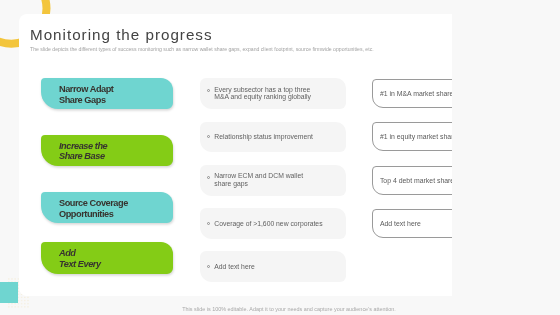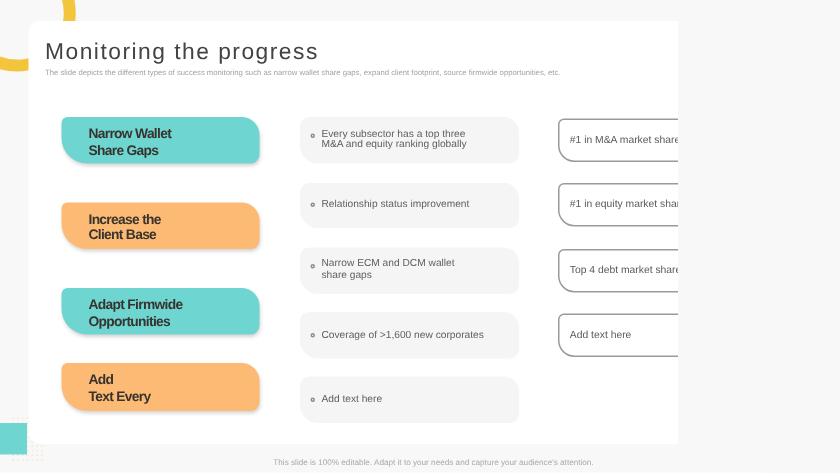--- a/index.html
+++ b/index.html
@@ -19,21 +19,21 @@
   .subtitle{position:absolute;left:30px;top:46px;font-size:5.15px;color:#a2a2a2;white-space:nowrap;}
 
   
   .chip{position:absolute;left:41.1px;width:131.6px;height:31.8px;
         border-radius:4px 12px 6px 17px;
         box-sizing:border-box;padding:6.2px 0 0 17.9px;
         font-size:9.2px;font-weight:700;color:#37342f;line-height:10.8px;
         letter-spacing:-0.45px;
         box-shadow:0.6px 1.6px 2.6px rgba(0,0,0,.17);}
   .chip.teal{background:#6fd5d0;}
-  .chip.yellow{background:#fdba74;}
+  .chip.yellow{background:#84cc16;font-style:italic;}
 
   
   .detail{position:absolute;left:199.5px;width:146px;height:30.5px;background:#f5f5f5;
           border-radius:6px 10px 6px 12px;box-sizing:border-box;
           display:flex;align-items:center;padding:0 6px 0 15.6px;
           font-size:6.8px;color:#5f5f5f;line-height:7.7px;}
   .detail .txt{display:block;padding-bottom:0.4px;}
   .detail .bullet{width:3px;height:3px;flex:0 0 auto;margin-right:3.9px;margin-left:-7.7px;
           border:0.6px solid #8e8e8e;border-radius:50%;box-sizing:border-box;
           position:relative;top:-0.2px;}
@@ -66,29 +66,29 @@
     <rect x="0" y="0" width="21" height="30" fill="url(#dotgrid)"></rect>
   </svg>
   <div class="deco" style="left:-2px;top:281.9px;width:19.9px;height:21.3px;background:#6fd5d0;"></div>
 
   <div class="card"></div>
 
   <div class="title">Monitoring the progress</div>
   <div class="subtitle">The slide depicts the different types of success monitoring such as narrow wallet share gaps, expand client footprint, source firmwide opportunities, etc.</div>
 
   <div class="chip teal" style="top:77.6px">
-    <span>Narrow Wallet</span><br>
+    <span>Narrow Adapt</span><br>
     <span>Share Gaps</span>
   </div>
   <div class="chip yellow" style="top:134.5px">
     <span>Increase the</span><br>
-    <span>Client Base</span>
+    <span>Share Base</span>
   </div>
   <div class="chip teal" style="top:191.6px">
-    <span>Adapt Firmwide</span><br>
+    <span>Source Coverage</span><br>
     <span>Opportunities</span>
   </div>
   <div class="chip yellow" style="top:242px">
     <span>Add</span><br>
     <span>Text Every</span>
   </div>
 
   <div class="detail two" style="top:78.3px">
     <span class="bullet"></span>
     <span class="txt"><span>Every subsector has a top three</span><br><span>M&amp;A and equity ranking globally</span></span>

